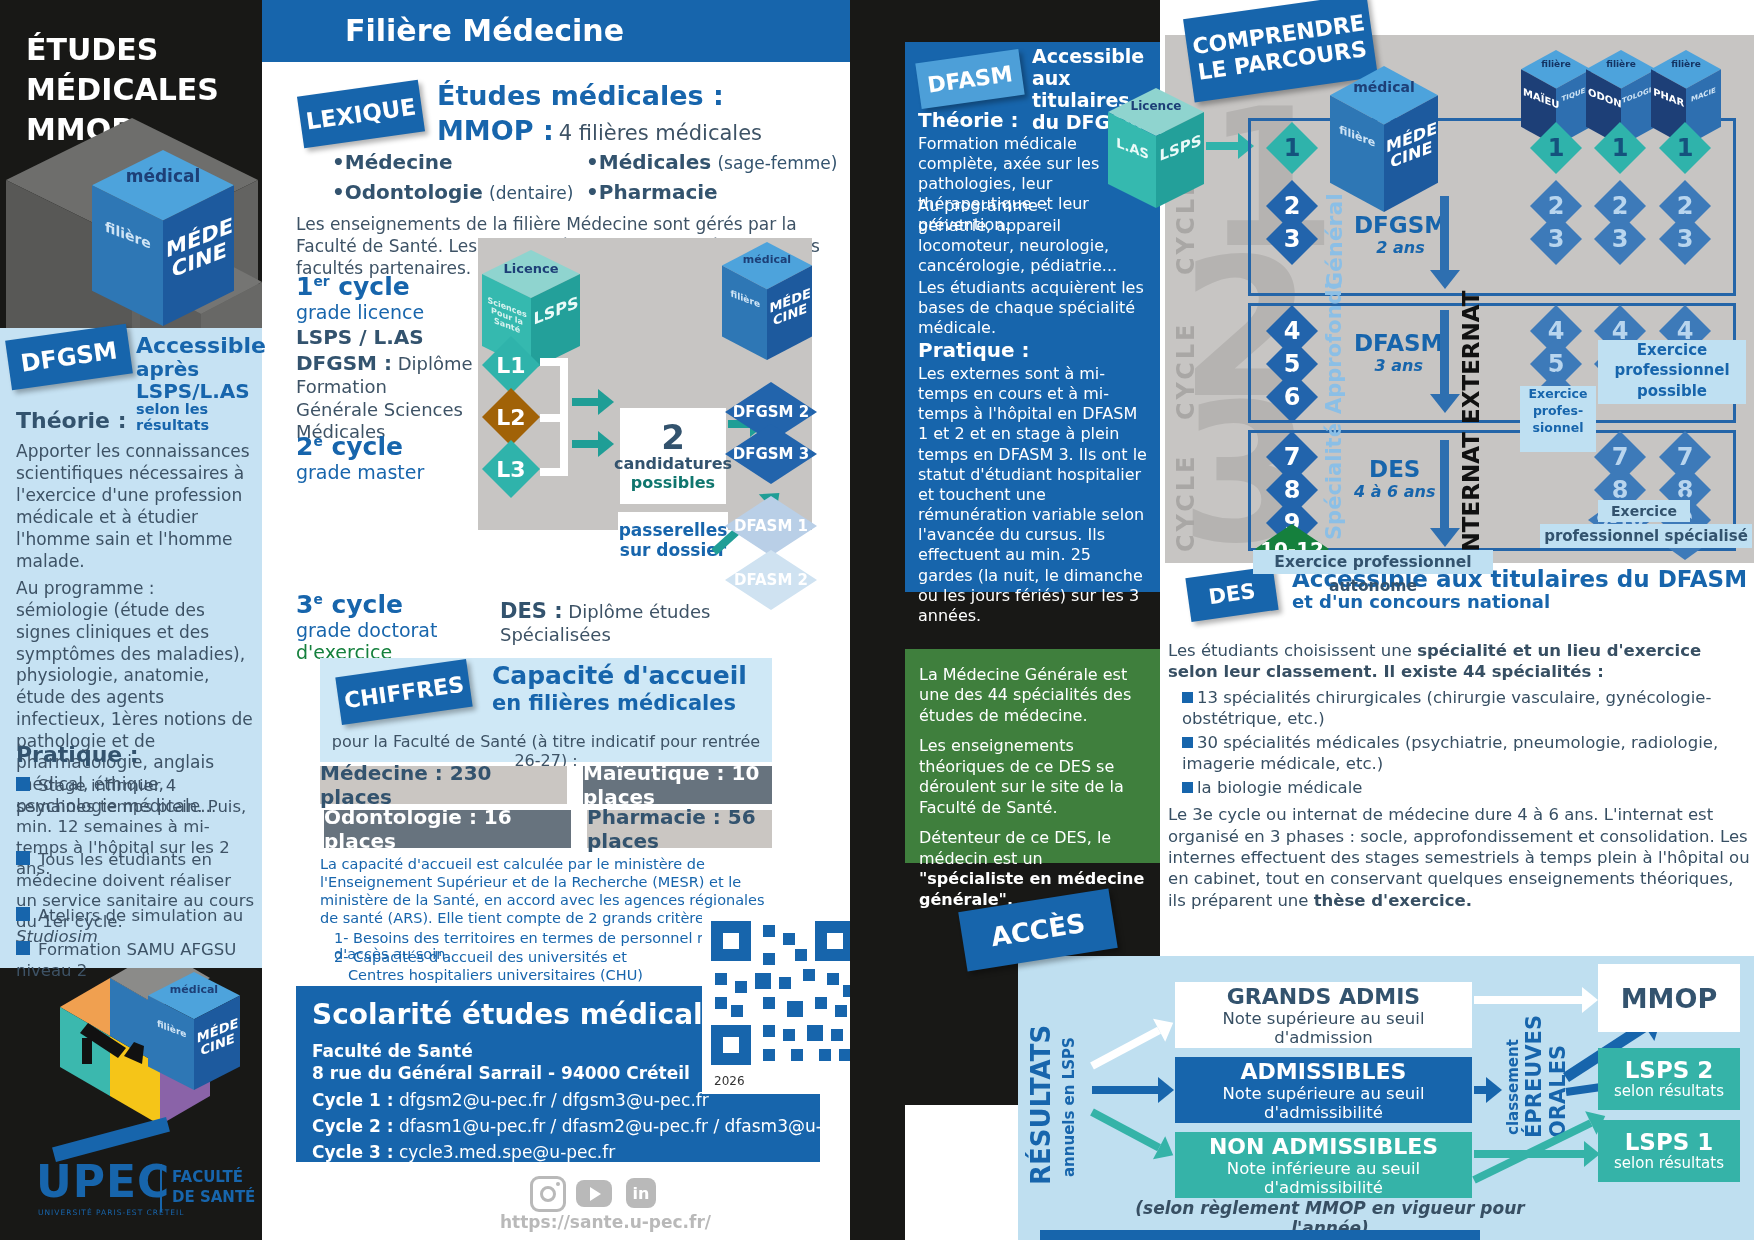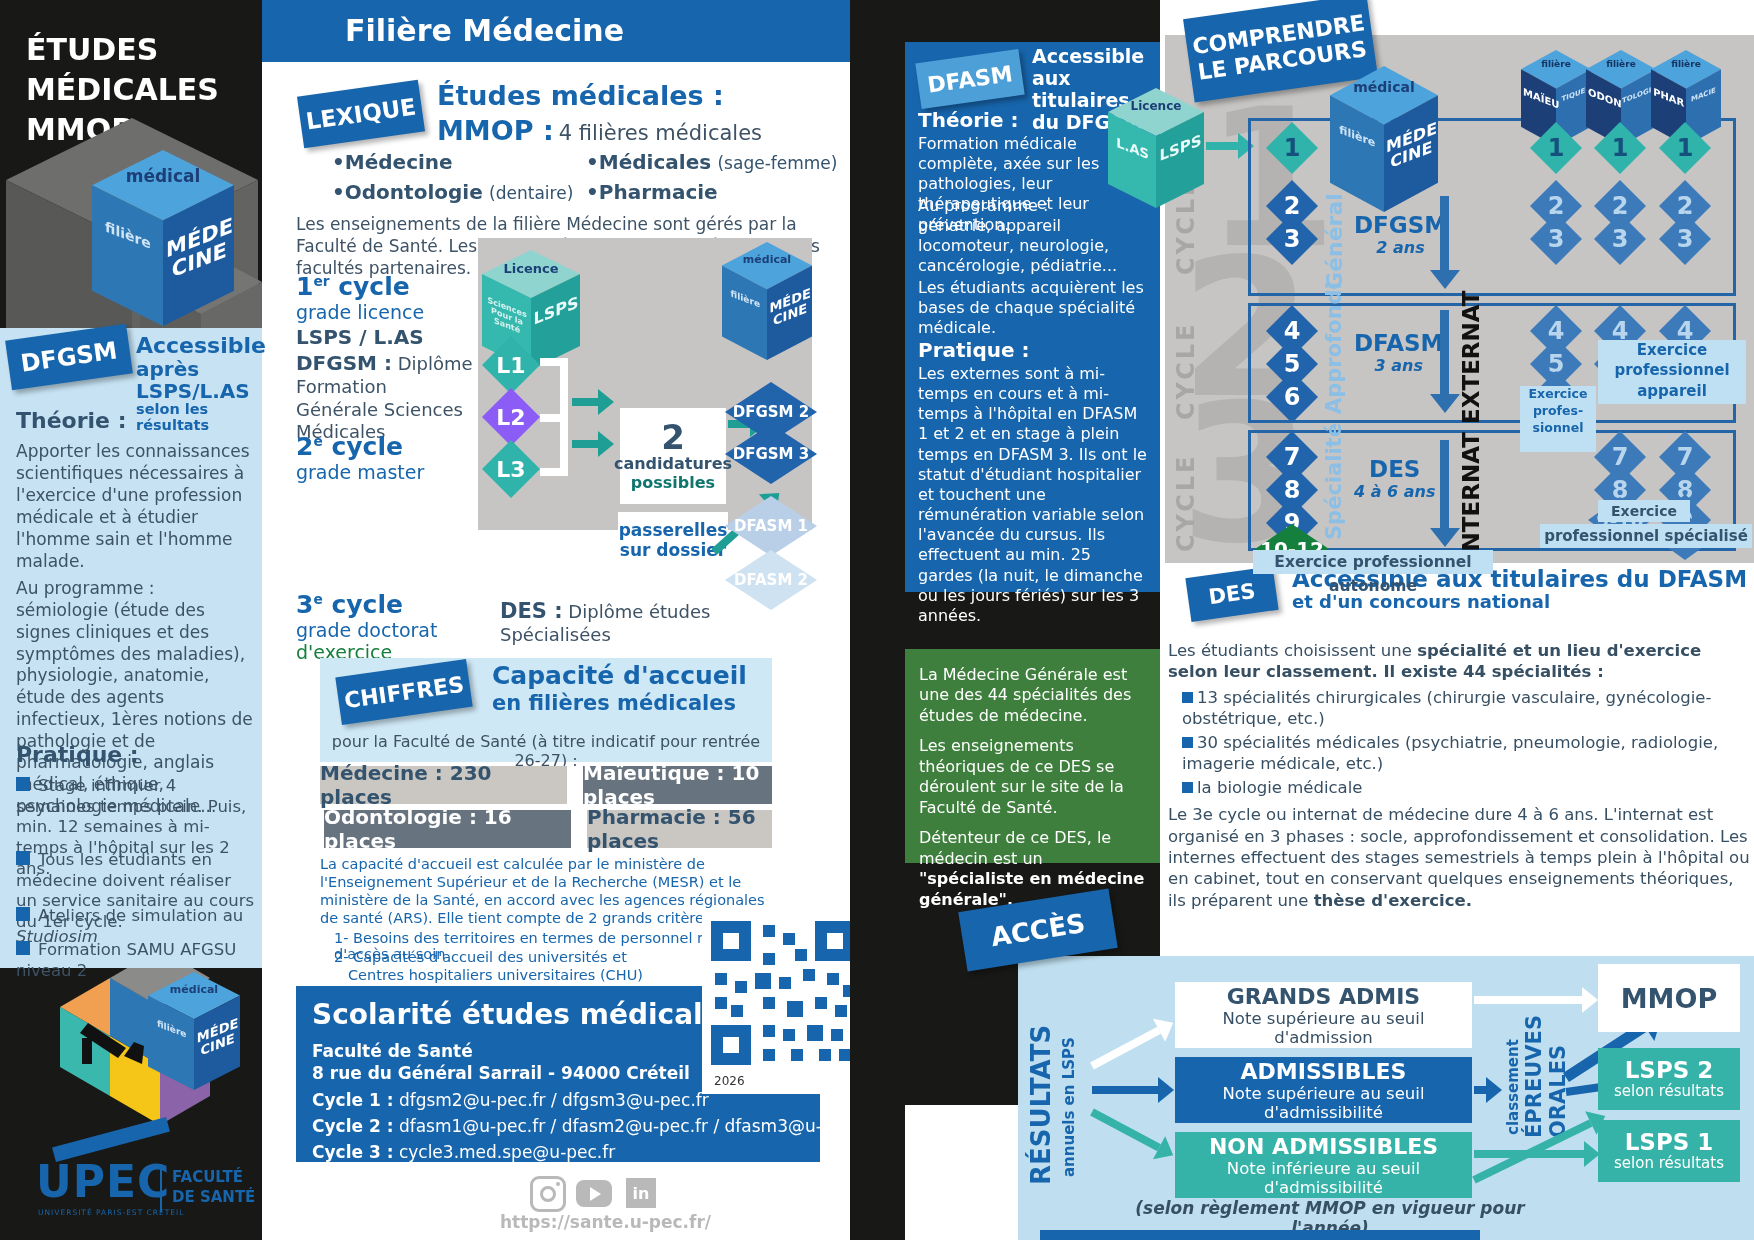--- a/index.html
+++ b/index.html
@@ -194,21 +194,21 @@
     <div class="face r" style="background:#1d5a9e"></div>
     <div class="tl" style="color:#1d3f77;font-size:11px">médical</div>
     <div class="ll" style="color:#cfe4f5;font-size:9px">filière</div>
     <div class="rl" style="color:#fff;font-size:13px">
       <div>MÉDE</div>
       <div>CINE</div>
     </div>
   </div>
 
   <div class="dia" style="left:482px;top:336px;width:58px;height:58px;background:#2fb3ab;color:#fff;font-size:22px">L1</div>
-  <div class="dia" style="left:482px;top:388px;width:58px;height:58px;background:#8b5cf6;color:#fff;font-size: 22px">L2</div>
+  <div class="dia" style="left:482px;top:388px;width:58px;height:58px;background:#a16207;color:#fff;font-size: 22px">L2</div>
   <div class="dia" style="left:482px;top:440px;width:58px;height:58px;background:#2fb3ab;color:#fff;font-size:22px">L3</div>
 
   <div class="abs" style="left:560px;top:358px;width:8px;height:118px;background:#fff"></div>
   <div class="abs" style="left:540px;top:358px;width:24px;height:8px;background:#fff"></div>
   <div class="abs" style="left:540px;top:414px;width:24px;height:8px;background:#fff"></div>
   <div class="abs" style="left:540px;top:468px;width:24px;height:8px;background:#fff"></div>
   <div class="arr" style="left:572px;top:398px;width:26px;color:#1f9e96"></div>
   <div class="arr" style="left:572px;top:440px;width:26px;color:#1f9e96"></div>
 
   <div class="whitebox" style="left:620px;top:408px;width:106px;height:96px">
@@ -303,21 +303,21 @@
     <div style="position:absolute;left:12px;bottom:6px;font-size:12px;color:#333">2026</div>
   </div>
 
   <div class="abs" style="left:530px;top:1176px;width:30px;height:30px;border:3px solid #b9b9b9;border-radius:9px">
     <div style="position:absolute;left:7px;top:7px;width:10px;height:10px;border:3px solid #b9b9b9;border-radius:50%"></div>
     <div style="position:absolute;right:3px;top:3px;width:4px;height:4px;background:#b9b9b9;border-radius:50%"></div>
   </div>
   <div class="abs" style="left:576px;top:1180px;width:36px;height:27px;background:#b9b9b9;border-radius:8px">
     <div style="position:absolute;left:14px;top:7px;width:0;height:0;border:7px solid transparent;border-left:11px solid #fff;border-right:0"></div>
   </div>
-  <div class="abs" style="left:626px;top:1178px;width:30px;height:30px;background:#b9b9b9;border-radius:0;color:#fff;font-weight:bold;font-size:16px;display:flex;align-items:center;justify-content:center">
+  <div class="abs" style="left:626px;top:1178px;width:30px;height:30px;background:#b9b9b9;border-radius:8px;color:#fff;font-weight:bold;font-size:16px;display:flex;align-items:center;justify-content:center">
     <span>in</span>
   </div>
   <div class="abs" style="left:500px;top:1212px;color:#b9b9b9;font-weight:bold;font-size:17px">https://sante.u-pec.fr/</div>
 
   <div class="abs" style="left:850px;top:0;width:55px;height:1240px;background:#181816"></div>
   <div class="abs" style="left:905px;top:0;width:255px;height:42px;background:#181816"></div>
   <div class="abs" style="left:905px;top:592px;width:255px;height:57px;background:#181816"></div>
   <div class="abs" style="left:905px;top:863px;width:255px;height:242px;background:#181816"></div>
 
   <div class="abs" style="left:905px;top:42px;width:255px;height:550px;background:#1765ac"></div>
@@ -458,21 +458,21 @@
   <div class="dia" style="left:1653px;top:514px;width:64px;height:46px;background:#3d7ab9;color:#b8d5ee;font-size:19px">10-11</div>
 
   <div class="abs" style="left:1520px;top:386px;width:76px;height:66px;background:#bfe0f2;color:#1765ac;font-weight:bold;font-size:12.5px;text-align:center;line-height:1.35;z-index:3">
     <div>Exercice</div>
     <div>profes-</div>
     <div>sionnel</div>
   </div>
   <div class="abs" style="left:1598px;top:340px;width:148px;height:64px;background:#bfe0f2;color:#1765ac;font-weight:bold;font-size:15px;text-align:center;line-height:1.35;z-index:3">
     <div>Exercice</div>
     <div>professionnel</div>
-    <div>appareil</div>
+    <div>possible</div>
   </div>
   <div class="abs" style="left:1253px;top:550px;width:240px;height:24px;background:#bfe0f2;color:#33536e;font-weight:bold;font-size:15.5px;text-align:center;line-height:24px;z-index:3">Exercice professionnel autonome</div>
   <div class="abs" style="z-index:3">
     <div class="abs" style="left:1598px;top:500px;width:92px;height:22px;background:#bfe0f2;color:#33536e;font-weight:bold;font-size:14px;text-align:center;line-height:22px">Exercice</div>
     <div class="abs" style="left:1540px;top:524px;width:212px;height:24px;background:#bfe0f2;color:#33536e;font-weight:bold;font-size:15px;text-align:center;line-height:24px">professionnel spécialisé</div>
   </div>
 
   <div class="abs" style="left:905px;top:649px;width:255px;height:214px;background:#3f7f3d;color:#fff;padding:0">
     <div style="margin:16px 14px 0;font-size:16px;line-height:1.28">La Médecine Générale est une des 44 spécialités des études de médecine.</div>
     <div style="margin:10px 14px 0;font-size:16px;line-height:1.28">Les enseignements théoriques de ce DES se déroulent sur le site de la Faculté de Santé.</div>

